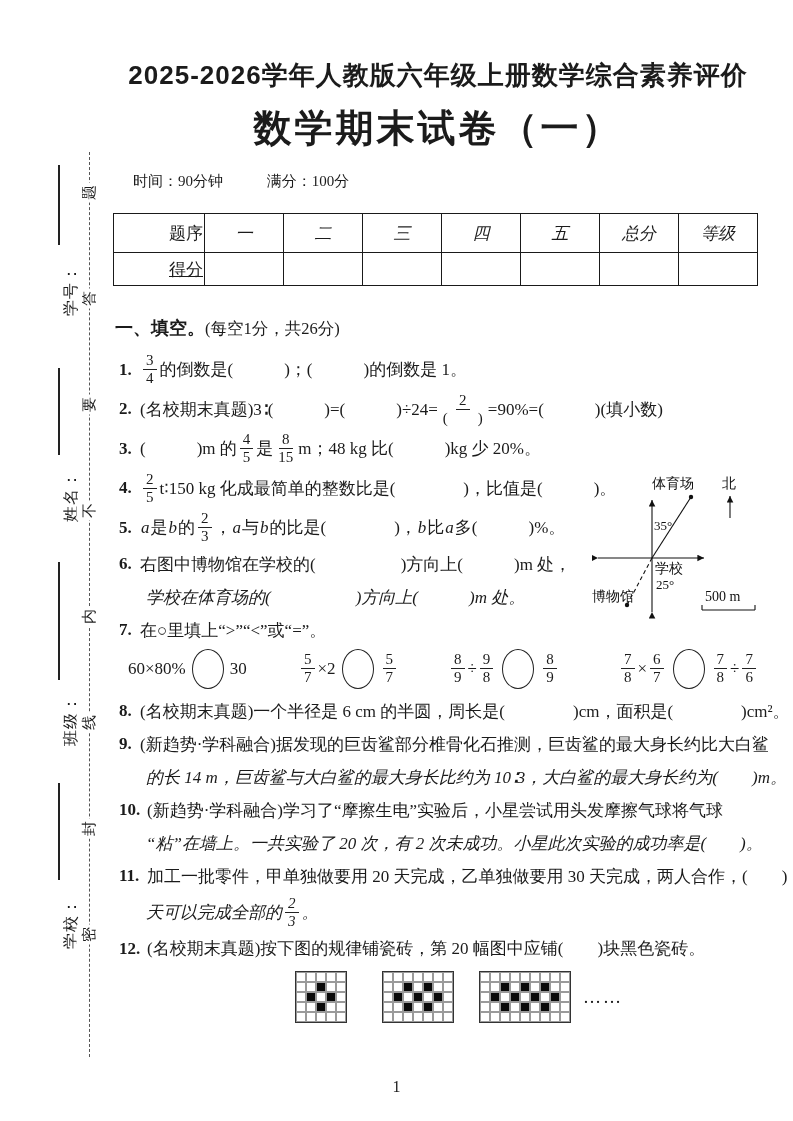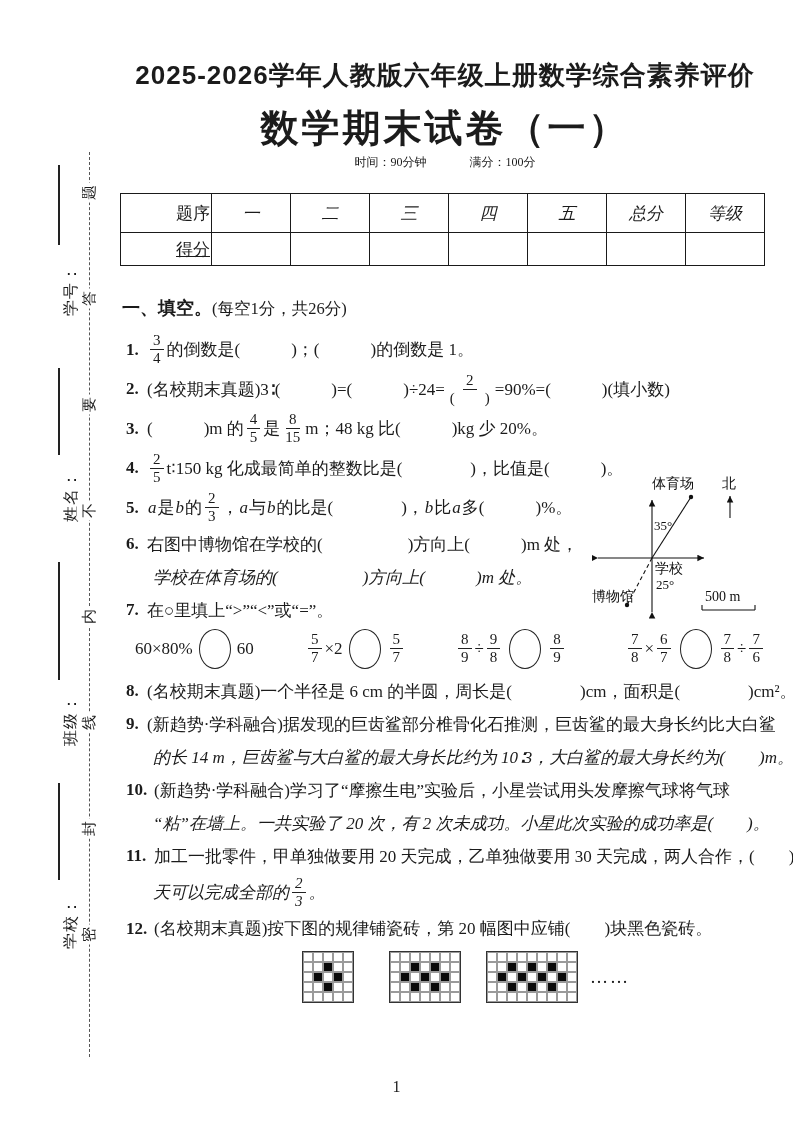--- a/index.html
+++ b/index.html
@@ -15,26 +15,26 @@
   .side-field .flabel{
     position:absolute;left:0;transform:rotate(-90deg);transform-origin:center;
     font-size:16px;white-space:nowrap;letter-spacing:1px;
   }
   .seal-line{position:absolute;left:89px;top:152px;height:905px;border-left:1px dashed #555;width:0;}
   .seal-char{
     position:absolute;left:-11px;background:#fff;font-size:15px;
     transform:rotate(-90deg);display:block;width:20px;text-align:center;padding:3px 0;
   }
   
-  .main{position:absolute;left:120px;top:0;width:650px;}
+  .main{position:absolute;left:113px;top:0;width:650px;}
   .title1{margin:58px 0 0 0;text-align:center;font-size:26px;font-weight:bold;
     font-family:"Liberation Sans","DejaVu Sans",sans-serif;letter-spacing:1px;}
   .title2{margin:10px 0 0 0;text-align:center;font-size:38px;font-weight:bold;
     font-family:"Liberation Sans","DejaVu Sans",sans-serif;letter-spacing:3px;}
-  .info-line{text-align:center;font-size:12px;}
+  .info-line{margin-top:18px;text-align:left;font-size:15px;}
   .info-line span{margin:0 20px;}
   
   table.score{border-collapse:collapse;margin-top:22px;width:645px;table-layout:fixed;}
   table.score td{border:1.5px solid #1a1a1a;text-align:center;font-size:17px;}
   table.score tr.r1 td{height:36px;font-style:italic;}
   table.score tr.r1 td:first-child{font-style:normal;}
   table.score tr.r2 td{height:30px;text-decoration:underline;}
   table.score td.cfirst{width:88px;text-align:right;}
   
   .section-title{margin:30px 0 10px 2px;font-size:18px;font-weight:bold;}
@@ -235,21 +235,21 @@
         <div class="q-line">
           <span class="q-no">7.</span>
           <span class="q-body">
             <span>在○里填上“&gt;”“&lt;”或“=”。</span>
           </span>
         </div>
         <div class="compare-row">
           <div class="cmp-group" style="left: 15px;">
             <span>60×80%</span>
             <span class="cmp-circle"></span>
-            <span>60</span>
+            <span>30</span>
           </div>
           <div class="cmp-group" style="left: 185px;">
             <span class="frac">
               <span class="num">5</span>
               <span class="den">7</span>
             </span>
             <span>×2</span>
             <span class="cmp-circle"></span>
             <span class="frac">
               <span class="num">5</span>

